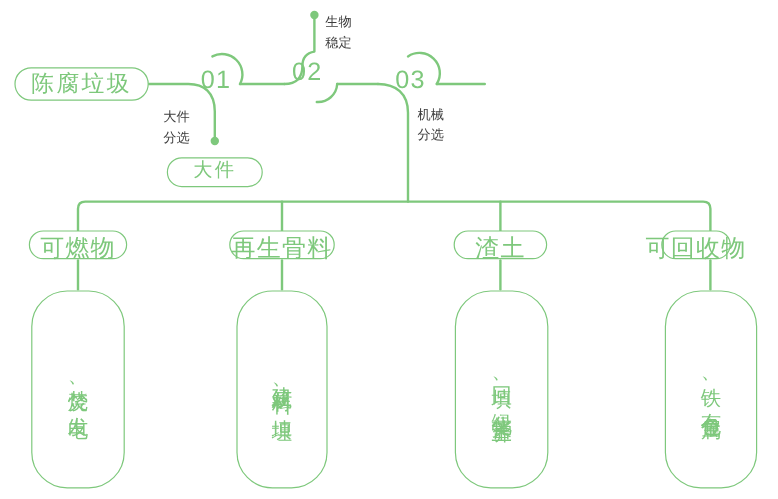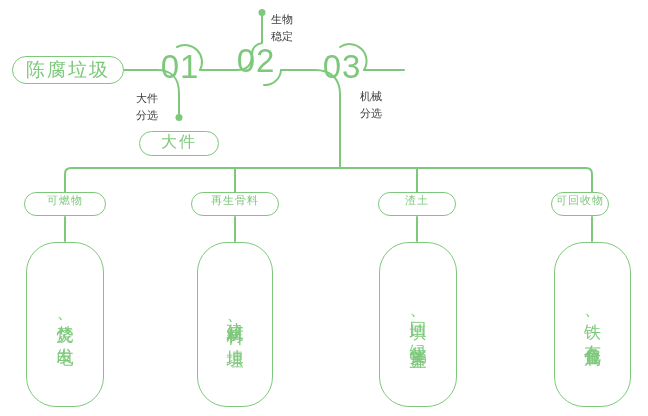--- a/index.html
+++ b/index.html
@@ -17,39 +17,39 @@
   svg.wires{position:absolute;left:0;top:0;width:648px;height:416px;}
   .ln{stroke:var(--accent);stroke-width:2;fill:none;stroke-linecap:round;stroke-linejoin:round;}
   .dot{fill:var(--accent);}
   .pill{
     position:absolute;display:flex;justify-content:center;
     border:1.5px solid var(--accent);border-radius:999px;background:var(--background);
     color:var(--accent);white-space:nowrap;
   }
   .pill.source{left:12px;top:56px;width:112px;height:28px;font-size:19px;letter-spacing:2px;}
   .pill.bulky{left:139px;top:131px;width:80px;height:25px;font-size:16px;letter-spacing:2px;}
-  .pill.cat{top:192px;height:24px;font-size:11px;letter-spacing:1px;}
+  .pill.cat{top:192px;height:24px;font-size:20px;letter-spacing:1px;}
   .pill.c1{left:24px;width:82px;}
   .pill.c2{left:191px;width:88px;}
   .pill.c3{left:378px;width:78px;}
   .pill.c4{left:551px;width:58px;}
   .stepnum{
     position:absolute;width:44px;text-align:center;color:var(--accent);
-    font-size:33px;line-height:26px;letter-spacing:1px;
+    font-size:21px;line-height:26px;letter-spacing:1px;
   }
   .stepnum.n1{left:158px;top:54px;}
   .stepnum.n2{left:234px;top:48px;}
   .stepnum.n3{left:320px;top:54px;}
   .plabel{
     position:absolute;color:var(--label);font-size:11px;line-height:16.5px;
   }
   .plabel span{display:block;}
   .plabel.l1{left:136px;top:90px;}
   .plabel.l2{left:271px;top:11px;}
-  .plabel.l3{left:360px;top:88px;}
+  .plabel.l3{left:348px;top:88px;}
   .bigbox{
     position:absolute;top:242px;height:165px;border:1.5px solid var(--accent);
     border-radius:30px;background:var(--background);
     display:flex;align-items:center;justify-content:center;
   }
   .bigbox.b1{left:26px;width:78px;}
   .bigbox.b2{left:197px;width:76px;}
   .bigbox.b3{left:379px;width:78px;}
   .bigbox.b4{left:554px;width:77px;}
   .vtext{

